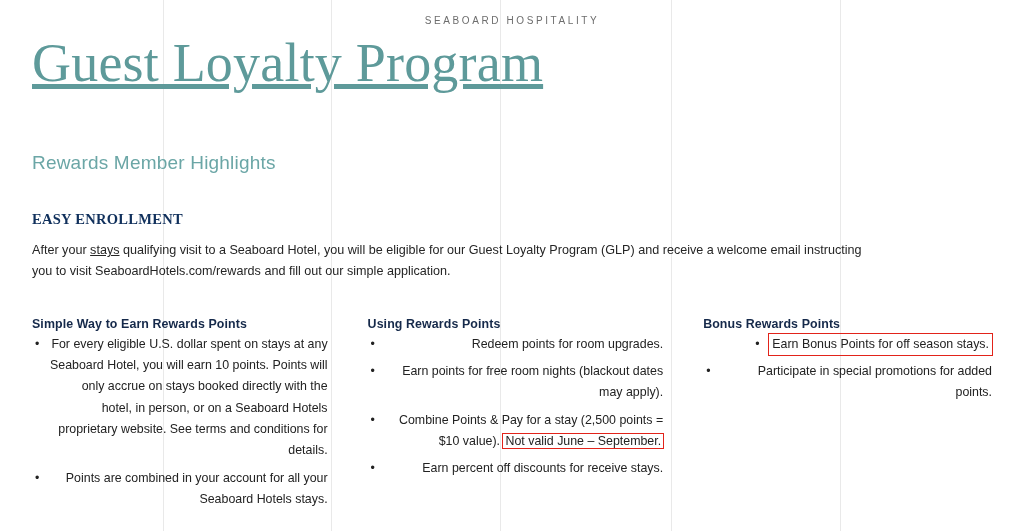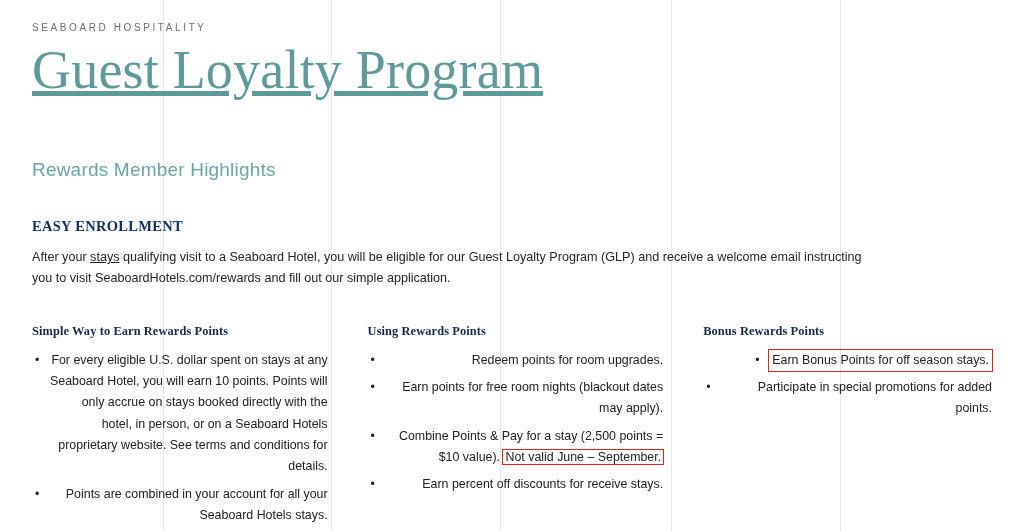--- a/index.html
+++ b/index.html
@@ -31,26 +31,27 @@
   }
 
   .page {
     position: relative;
     padding: 0 32px;
     box-sizing: border-box;
     width: 1024px;
   }
 
   .eyebrow {
-    margin-top: 22px;
+    margin-top: 15px;
     font-size: 10px;
     letter-spacing: 2.6px;
     color: #6d6d6d;
     font-weight: 400;
     text-transform: uppercase;
+    text-align: center;
   }
 
   .title {
     font-family: "Liberation Serif", serif;
     font-size: 54px;
     line-height: 1.06;
     font-weight: 400;
     color: #5e9a9a;
     margin-top: 9px;
     letter-spacing: 0.2px;
@@ -94,23 +95,22 @@
     box-sizing: border-box;
   }
   .col-1 { width: 347px; padding-right: 40px; }
   .col-2 { width: 347px; padding-right: 40px; }
   .col-3 { width: 300px; }
 
   .col-head {
     font-size: 12.4px;
     font-weight: bold;
     color: #15294a;
-    margin-bottom: 11px;
+    margin-bottom: 3px;
     letter-spacing: 0.1px;
-    font-family: Liberation Serif, serif;
   }
 
   ul.bullets {
     margin: 0;
     padding-left: 17px;
     list-style: none;
     text-align: right;
   }
   ul.bullets li {
     font-size: 12.4px;

